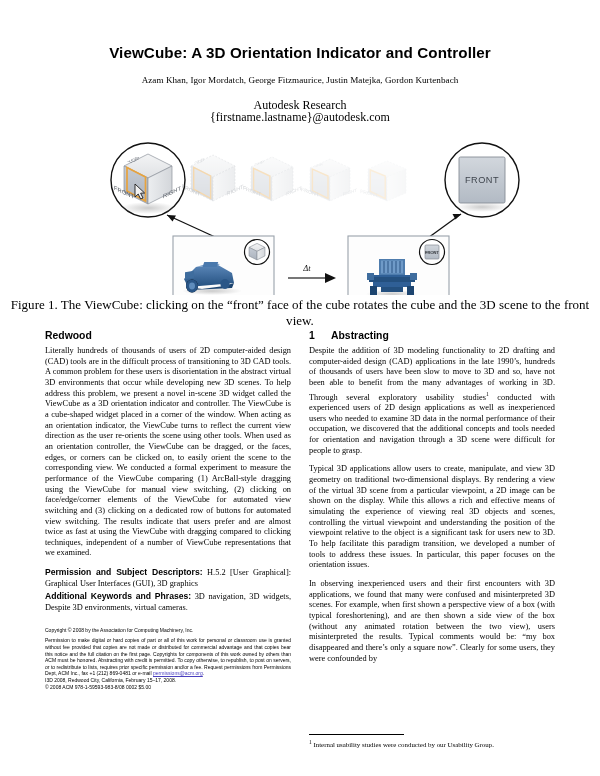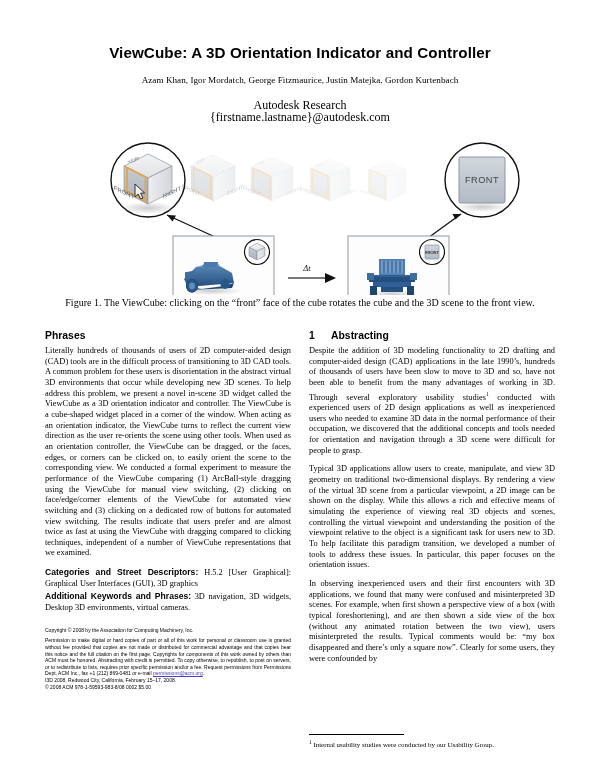--- a/index.html
+++ b/index.html
@@ -48,21 +48,21 @@
     position: relative;
     height: 160px;
   }
   .figure-stage {
     position: relative;
     width: 600px;
     height: 160px;
   }
   .fig-caption {
     text-align: center;
-    font-size: 10px;
+    font-size: 13px;
     margin-top: 2px;
     letter-spacing: 0.02px;
   }
 
   
   .columns {
     position: absolute;
     top: 330px;
     left: 0;
     width: 600px;
@@ -326,28 +326,28 @@
 
         <text x="307" y="136" font-family="Liberation Serif, serif" font-size="8.5" font-style="italic" fill="#111" text-anchor="middle" id="svg-delta-label">Δt</text>
       </svg>
     </div>
     <div class="fig-caption">Figure 1. The ViewCube: clicking on the “front” face of the cube rotates the cube and the 3D scene to the front view.</div>
   </div>
 
   <div class="columns">
 
     <div class="col">
-      <h2 class="sec-head">Phrases</h2>
+      <h2 class="sec-head">Redwood</h2>
       <p class="body">Literally hundreds of thousands of users of 2D computer-aided design (CAD) tools are in the difficult process of transitioning to 3D CAD tools. A common problem for these users is disorientation in the abstract virtual 3D environments that occur while developing new 3D scenes. To help address this problem, we present a novel in-scene 3D widget called the ViewCube as a 3D orientation indicator and controller. The ViewCube is a cube-shaped widget placed in a corner of the window. When acting as an orientation indicator, the ViewCube turns to reflect the current view direction as the user re-orients the scene using other tools. When used as an orientation controller, the ViewCube can be dragged, or the faces, edges, or corners can be clicked on, to easily orient the scene to the corresponding view. We conducted a formal experiment to measure the performance of the ViewCube comparing (1) ArcBall-style dragging using the ViewCube for manual view switching, (2) clicking on face/edge/corner elements of the ViewCube for automated view switching and (3) clicking on a dedicated row of buttons for automated view switching. The results indicate that users prefer and are almost twice as fast at using the ViewCube with dragging compared to clicking techniques, independent of a number of ViewCube representations that we examined.</p>
 
       <p class="kw">
-        <b>Categories and Street Descriptors:</b><span> H.5.2 [User Graphical]: Graphical User Interfaces (GUI), 3D graphics</span>
+        <b>Permission and Subject Descriptors:</b><span> H.5.2 [User Graphical]: Graphical User Interfaces (GUI), 3D graphics</span>
       </p>
       <p class="kw">
-        <b>Additional Keywords and Phrases:</b><span> 3D navigation, 3D widgets, Desktop 3D environments, virtual cameras.</span>
+        <b>Additional Keywords and Phrases:</b><span> 3D navigation, 3D widgets, Despite 3D environments, virtual cameras.</span>
       </p>
 
       <div class="copyright">
         <div class="blk">Copyright © 2008 by the Association for Computing Machinery, Inc.</div>
         <div><span>Permission to make digital or hard copies of part or all of this work for personal or classroom use is granted without fee provided that copies are not made or distributed for commercial advantage and that copies bear this notice and the full citation on the first page. Copyrights for components of this work owned by others than ACM must be honored. Abstracting with credit is permitted. To copy otherwise, to republish, to post on servers, or to redistribute to lists, requires prior specific permission and/or a fee. Request permissions from Permissions Dept, ACM Inc., fax +1 (212) 869-0481 or e-mail</span>
           <a href="#">permissions@acm.org</a><span>.</span>
         </div>
         <div>I3D 2008, Redwood City, California, February 15–17, 2008.</div>
         <div>© 2008 ACM 978-1-59593-983-8/08 0002 $5.00</div>
       </div>

